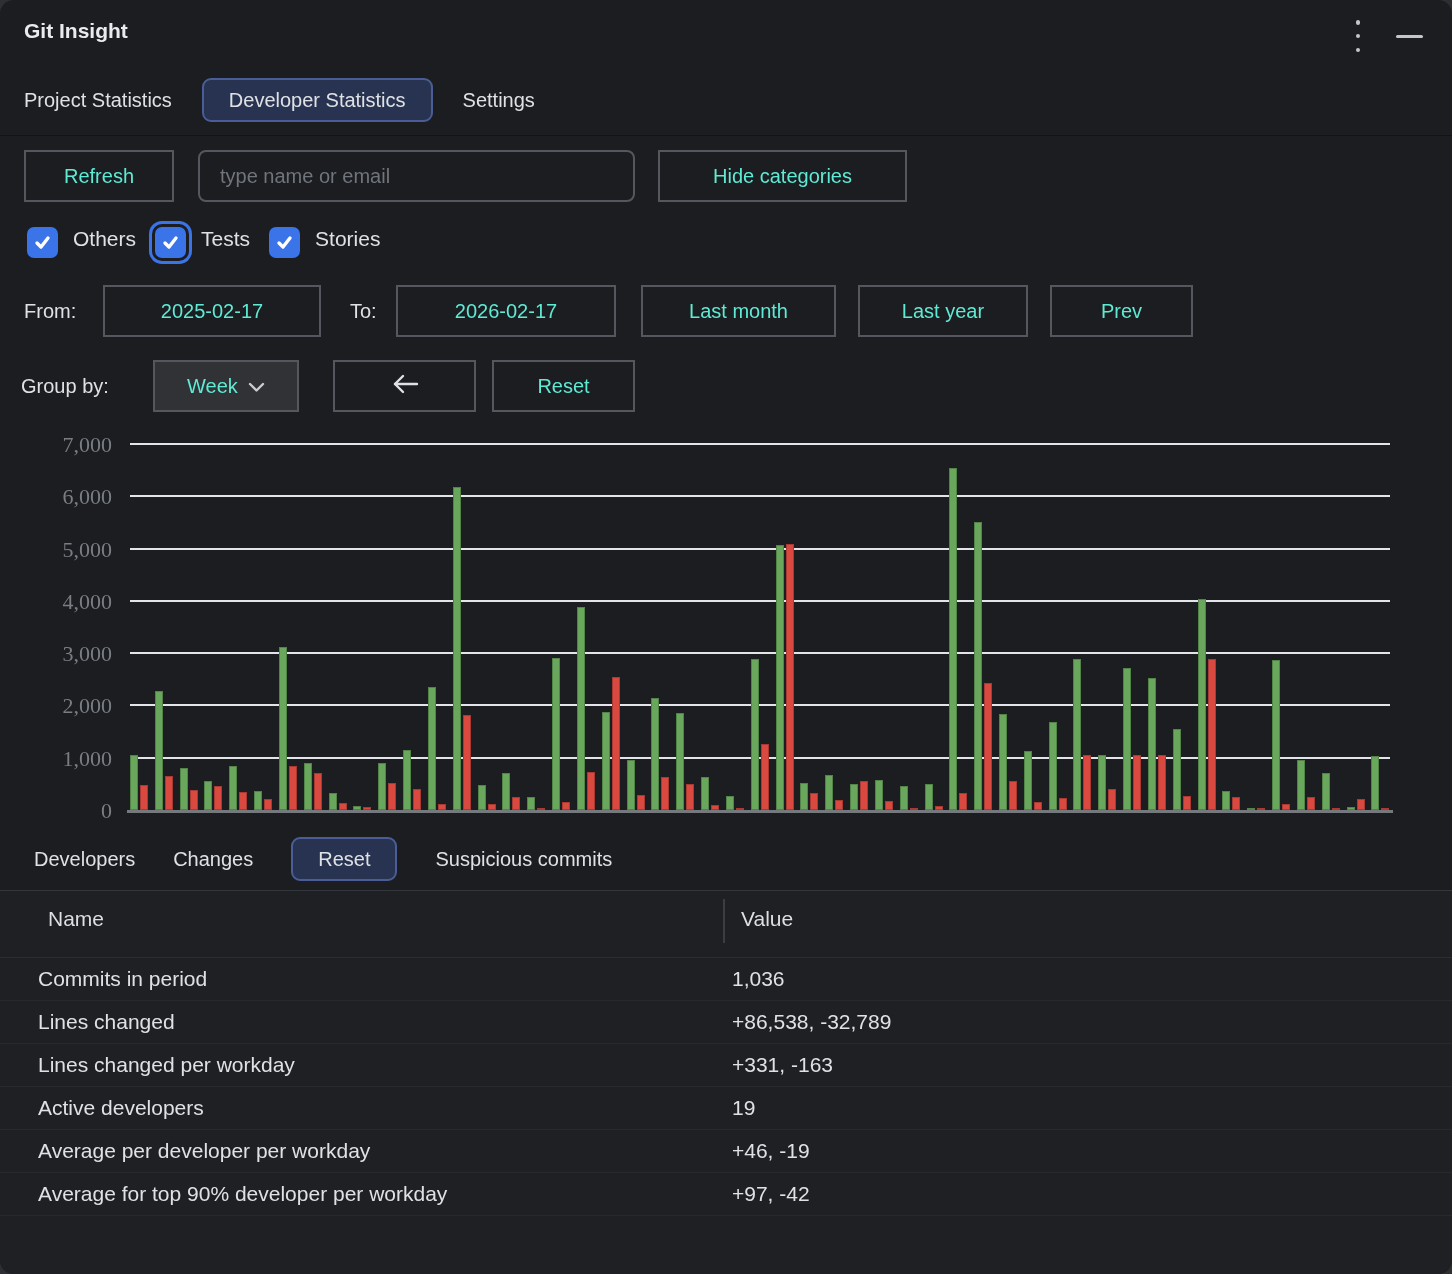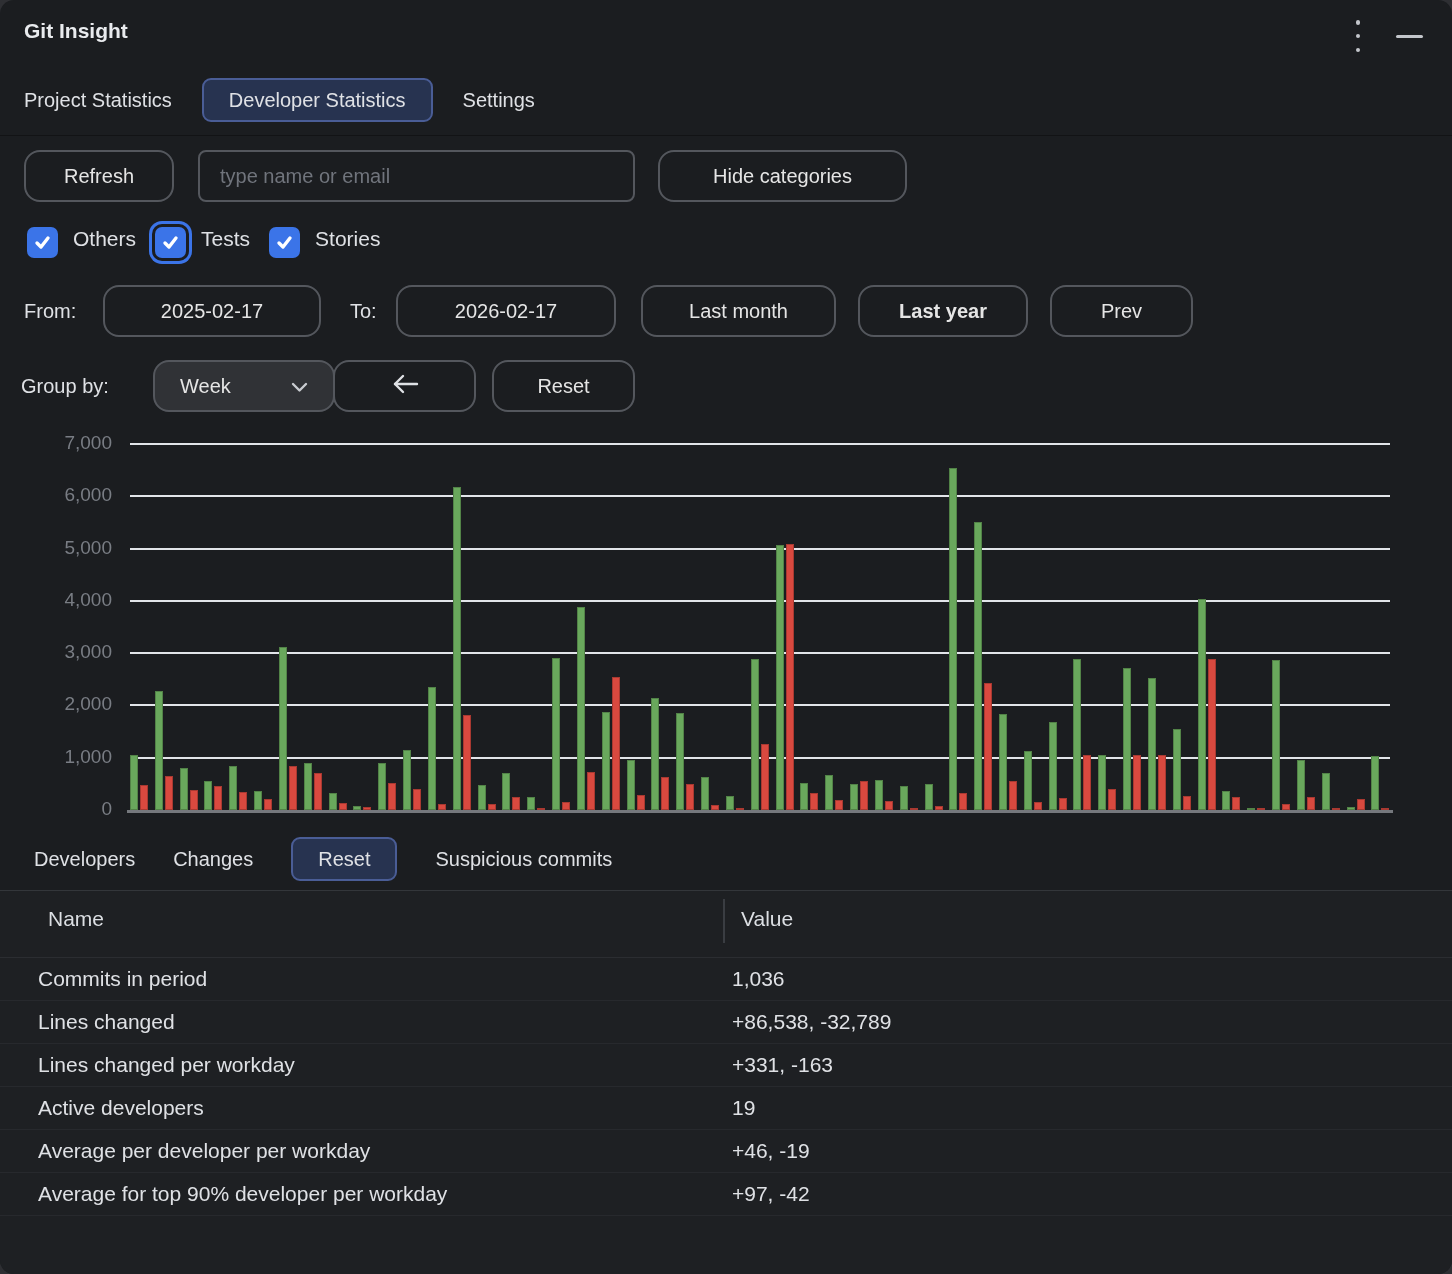--- a/index.html
+++ b/index.html
@@ -16,22 +16,22 @@
 
   
   .tabrow{position:absolute;display:flex;align-items:center;}
   #nav-tabs{left:24px;top:77px;height:46px;gap:30px;}
   #result-tabs{left:34px;top:836px;height:46px;gap:38px;}
   .tab{font-size:20px;color:#dfe1e5;display:flex;align-items:center;height:44px;cursor:pointer;white-space:nowrap;}
   .tab.pill{background:#273350;border:2px solid #4a5d96;border-radius:9px;padding:0 25px;box-sizing:border-box;}
   .hdr-divider{position:absolute;left:0;top:135px;width:100%;height:1px;background:#121315;}
 
   
-  .btn,.field{position:absolute;box-sizing:border-box;height:52px;border:2px solid #54575d;border-radius:16px;
-       display:flex;align-items:center;justify-content:center;font-size:20px;color:#e5e5e5;background:transparent;}
+  .btn,.field{position:absolute;box-sizing:border-box;height:52px;border:2px solid #54575d;border-radius:0;
+       display:flex;align-items:center;justify-content:center;font-size:20px;color:#5eead4;background:transparent;}
   .btn{cursor:pointer;}
   .lbl{position:absolute;height:52px;display:flex;align-items:center;font-size:20px;color:#dfe1e5;}
   #search-input{position:absolute;box-sizing:border-box;left:198px;top:150px;width:437px;height:52px;
        background:transparent;border:2px solid #54575d;border-radius:8px;color:#dfe1e5;font-size:20px;
        padding:0 20px;font-family:"Liberation Sans",sans-serif;outline:none;}
   #search-input::placeholder{color:#70747c;}
 
   #refresh-btn{left:24px;top:150px;width:150px;}
   #hide-cat-btn{left:658px;top:150px;width:249px;}
 
@@ -42,31 +42,31 @@
             justify-content:center;cursor:pointer;flex:0 0 auto;}
   .checkbox.focused{box-shadow:0 0 0 3px #1b1d20,0 0 0 6px #3b74e8;}
   .cat-label{font-size:21px;color:#dfe1e5;}
 
   
   #from-label{left:24px;top:285px;}
   #from-field{left:103px;top:285px;width:218px;}
   #to-label{left:350px;top:285px;}
   #to-field{left:396px;top:285px;width:220px;}
   #last-month-btn{left:641px;top:285px;width:195px;}
-  #last-year-btn{left:858px;top:285px;width:170px;font-weight:bold;}
+  #last-year-btn{left:858px;top:285px;width:170px;}
   #prev-btn{left:1050px;top:285px;width:143px;}
 
   #group-label{left:21px;top:360px;}
-  #group-select{left:153px;top:360px;width:182px;background:#303236;justify-content:space-between;padding:0 25px;text-align:center;}
+  #group-select{left:153px;top:360px;width:146px;background:#303236;justify-content:space-between;padding:0 32px;text-align:center;}
   #back-btn{left:333px;top:360px;width:143px;}
   #reset-btn{left:492px;top:360px;width:143px;}
 
   
   #y-axis{position:absolute;left:0;top:0;width:112px;}
-  .ytick{position:absolute;right:0;width:112px;text-align:right;font-size:19px;color:#797d84;}
+  .ytick{position:absolute;right:0;width:112px;text-align:right;font-size:22px;color:#797d84;font-family:Liberation Serif, serif;}
   #plot{position:absolute;left:130px;top:444px;width:1260px;height:366px;}
   .gridline{position:absolute;left:0;right:0;height:2px;background:#e2e4e9;z-index:1;}
   #baseline{position:absolute;left:-3px;width:calc(100% + 6px);bottom:-3px;height:3px;background:#75787d;z-index:1;}
   #bars{position:absolute;left:0;right:0;bottom:0;height:366px;display:flex;justify-content:space-between;
         align-items:flex-end;z-index:2;}
   .bar-group{display:flex;align-items:flex-end;gap:2px;width:18px;flex:0 0 auto;}
   .bar{width:8px;box-shadow:inset 0 0 0 1px rgba(0,0,0,0.22);}
 
   
   #table-area{position:absolute;left:0;top:890px;width:100%;height:384px;background:#1e2023;border-top:1px solid #33363a;}

